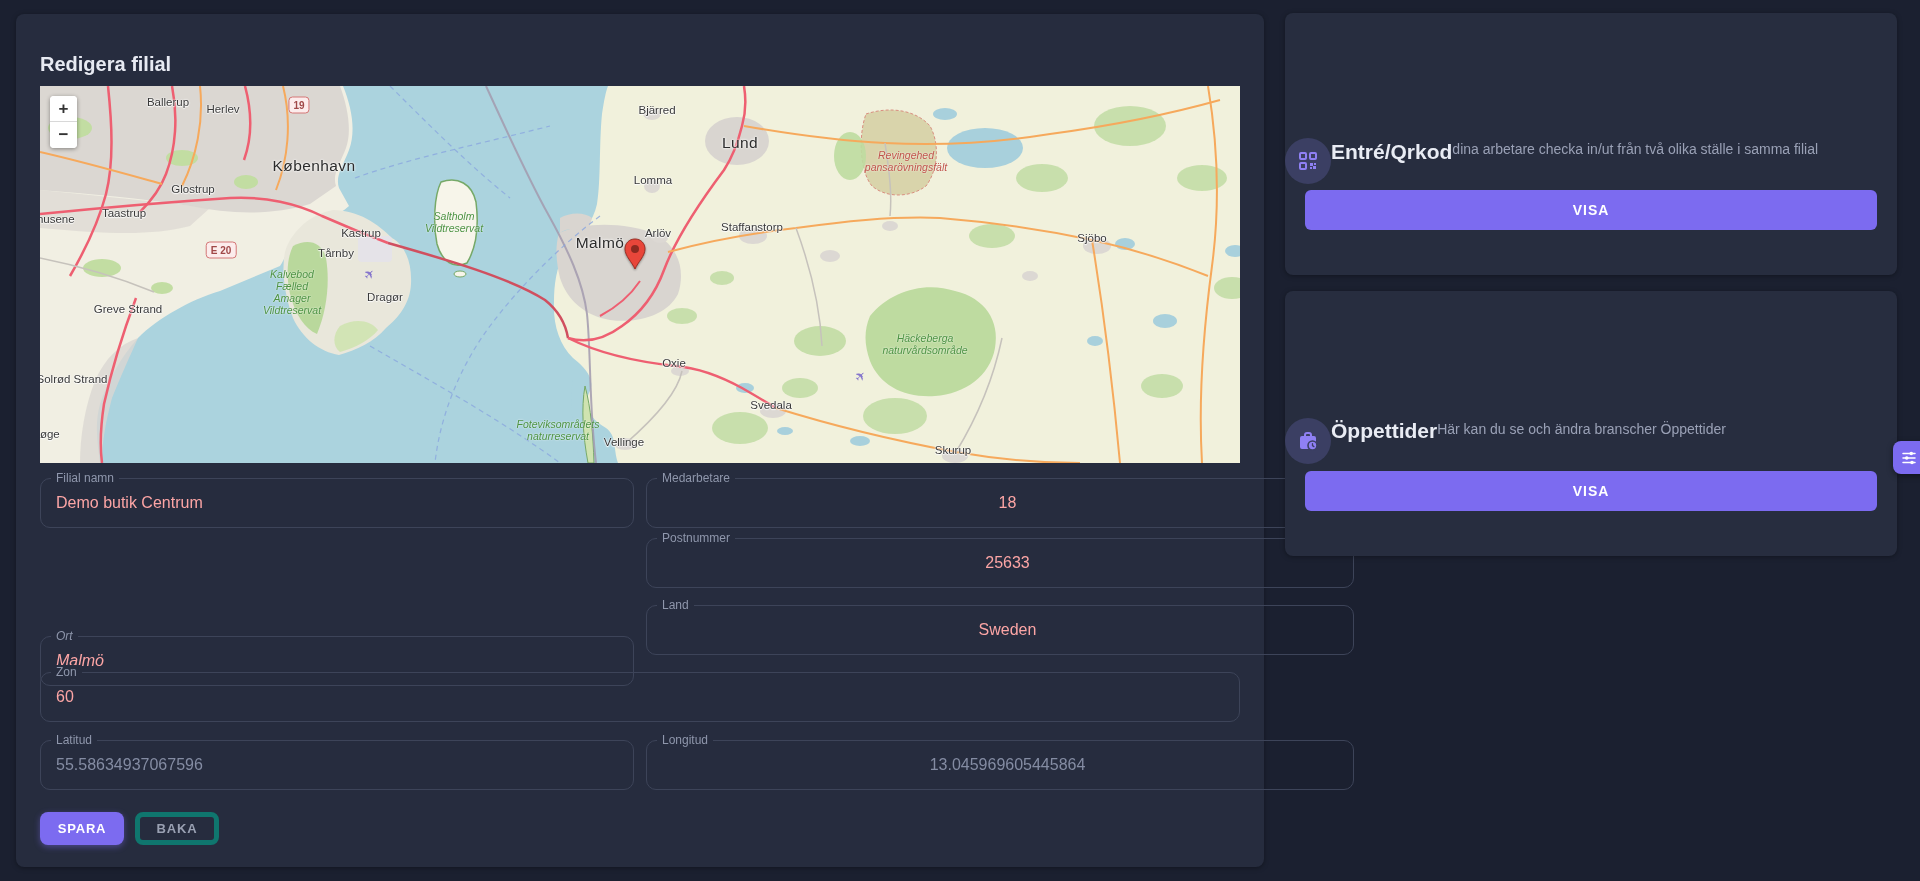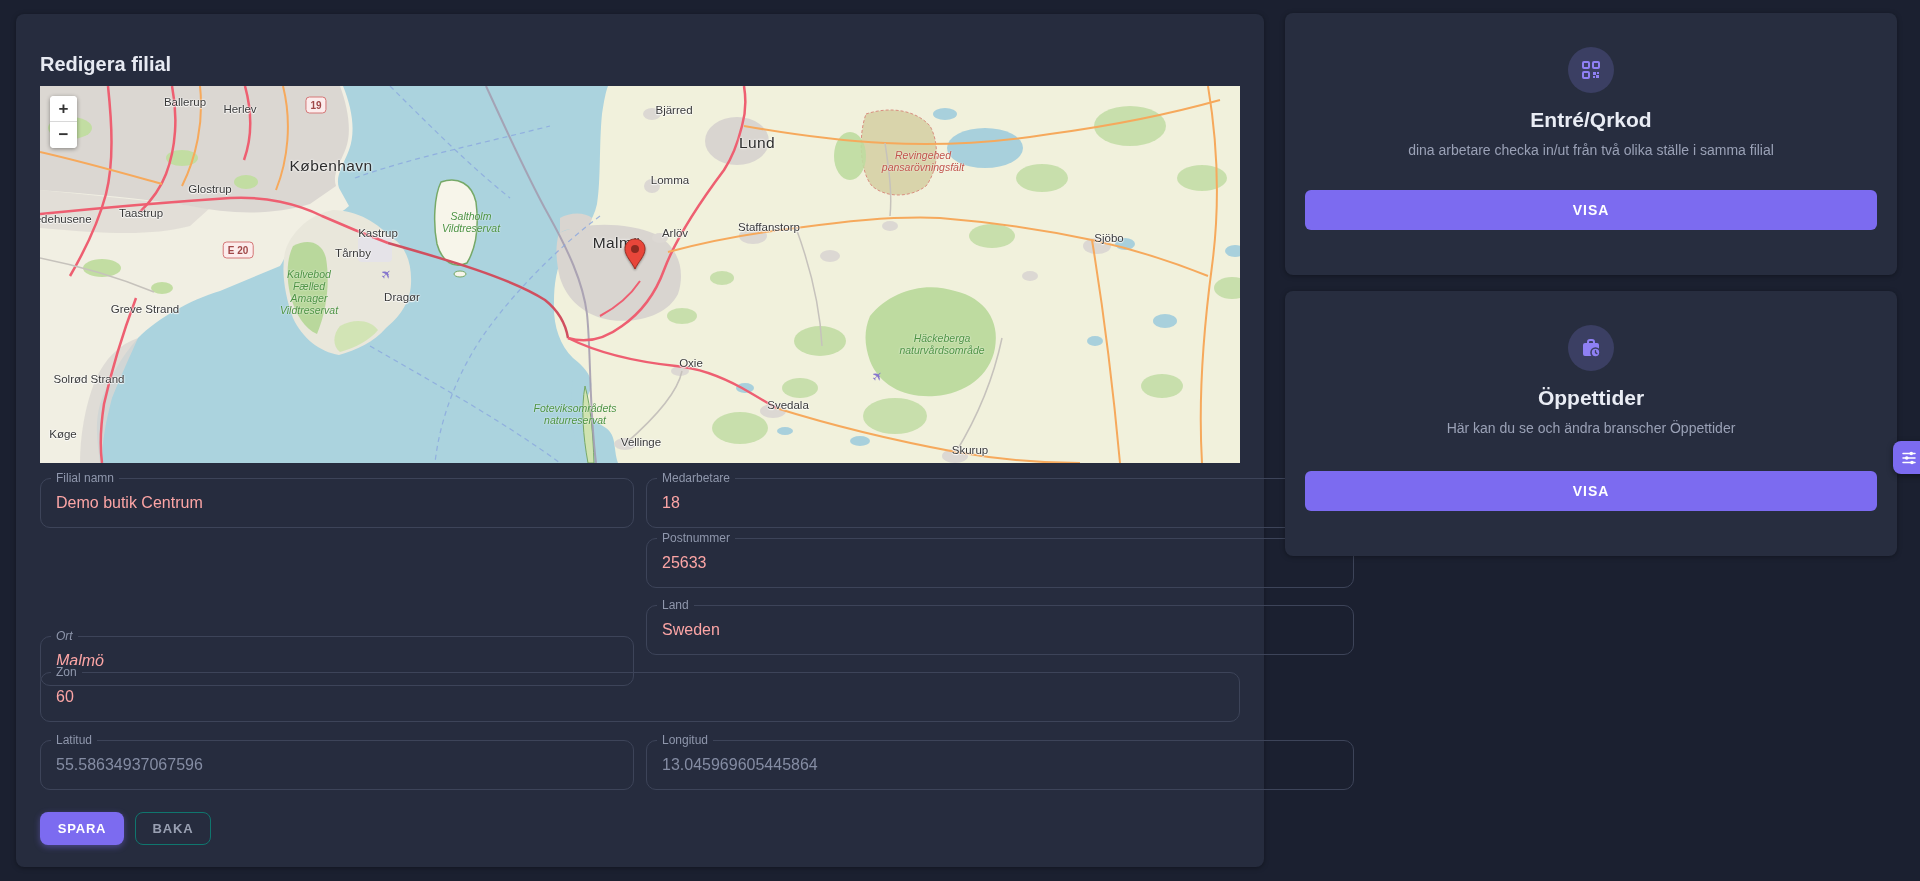--- a/index.html
+++ b/index.html
@@ -8,21 +8,21 @@
     background:#1b2030;font-family:"Liberation Sans",sans-serif;
     -webkit-font-smoothing:antialiased;
   }
   .panel{position:absolute;background:#262c3e;border-radius:8px;box-shadow:0 1px 5px rgba(0,0,0,.35);}
   
   .left-panel{left:16px;top:14px;width:1248px;height:853px;}
   .page-title{position:absolute;left:24px;top:26px;font-size:20px;font-weight:600;color:#e7eaf2;}
   
   .map{position:absolute;left:24px;top:72px;width:1200px;height:377px;overflow:hidden;background:#abd3de;}
   .map svg.base{position:absolute;left:0;top:0;}
-  #map-labels{position:absolute;left:0;top:0;width:100%;height:100%;pointer-events:none;margin-left:17px;}
+  #map-labels{position:absolute;left:0;top:0;width:100%;height:100%;pointer-events:none;}
   .ml{position:absolute;transform:translate(-50%,-50%);white-space:pre-line;text-align:center;line-height:1.15;}
   .ml.town{font-size:11.5px;color:#393939;text-shadow:0 0 2px #fff,0 0 2px #fff,0 1px 1px #fff;}
   .ml.city{font-size:15.5px;color:#2c2c2c;font-weight:500;letter-spacing:.4px;text-shadow:0 0 2px #fff,0 0 3px #fff;}
   .ml.green{font-size:10.5px;font-style:italic;color:#4d9343;text-shadow:0 0 2px #fff;}
   .ml.red{font-size:10.5px;font-style:italic;color:#c0544b;text-shadow:0 0 2px #fff;}
   .ml.badge{font-size:10px;font-weight:700;color:#a04848;background:#fcecec;border:1px solid #d47676;border-radius:4px;padding:0 4px;line-height:15px;white-space:nowrap;}
   .ml.plane{font-size:13px;color:#8474cc;transform:translate(-50%,-50%) rotate(-45deg);text-shadow:none;}
   .zoomctl{position:absolute;left:10px;top:10px;width:27px;background:#fff;border-radius:4px;
     box-shadow:0 1px 4px rgba(0,0,0,.4);overflow:hidden;z-index:5;}
   .zoomctl button{display:block;width:27px;height:26px;border:none;background:#fff;color:#333;
@@ -31,31 +31,31 @@
   .pin{position:absolute;left:584px;top:152px;z-index:4;filter:drop-shadow(0 1px 1px rgba(0,0,0,.4));}
   
   .field{position:absolute;height:50px;border:1px solid #3d4459;border-radius:10px;box-sizing:border-box;}
   .flabel{position:absolute;top:-8px;left:10px;font-size:12px;color:#8f97ac;background:#262c3e;padding:0 5px;line-height:15px;}
   .fvalue{display:block;line-height:48px;padding-left:15px;font-size:16px;color:#fca5a5;
     white-space:nowrap;overflow:hidden;}
   .fvalue.muted{color:#848ca3;}
   .caret{position:absolute;right:15px;top:22px;width:0;height:0;
     border-left:5px solid transparent;border-right:5px solid transparent;border-top:5px solid #cdd2de;}
   .col-l{left:24px;width:594px;}
-  .col-r{left:630px;width:708px;}
+  .col-r{left:630px;width:708px;text-align:center;}
   .full{left:24px;width:1200px;}
   .btn-save{position:absolute;left:24px;top:798px;width:84px;height:33px;border:none;border-radius:8px;
     background:#7c6bf0;color:#fff;font-size:13px;font-weight:700;letter-spacing:.8px;cursor:pointer;
     box-shadow:0 2px 6px rgba(124,107,240,.45);font-family:"Liberation Sans",sans-serif;}
-  .btn-back{position:absolute;left:119px;top:798px;width:76px;height:33px;border:1px solid #0f766e;border-radius:8px;
+  .btn-back{position:absolute;left:119px;top:798px;width:84px;height:33px;border:5px solid #0f766e;border-radius:8px;
     background:transparent;color:#99a0b2;font-size:13px;font-weight:700;letter-spacing:.8px;cursor:pointer;
     font-family:"Liberation Sans",sans-serif;}
   
   .card{position:absolute;left:1285px;width:612px;background:#272d3f;border-radius:8px;
-    box-shadow:0 1px 5px rgba(0,0,0,.35);display:flex;flex-direction:column;align-items:center;}
+    box-shadow:0 1px 5px rgba(0,0,0,.35);display:flex;flex-direction:row;align-items:center;}
   .card1{top:13px;height:262px;}
   .card2{top:291px;height:265px;}
   .icon-circle{margin-top:34px;width:46px;height:46px;border-radius:50%;background:#3b3f63;
     display:flex;align-items:center;justify-content:center;}
   .card-title{margin-top:15px;font-size:21px;font-weight:600;color:#e9ecf4;}
   .card-sub{margin-top:10px;font-size:14px;color:#9aa1b6;}
   .btn-visa{position:absolute;left:20px;right:20px;bottom:45px;height:40px;border:none;border-radius:6px;
     background:#7c6bf0;color:#fff;font-size:14px;font-weight:700;letter-spacing:1px;cursor:pointer;
     font-family:"Liberation Sans",sans-serif;}
   
@@ -200,21 +200,21 @@
         <span class="ml red" style="left: 866px; top: 75px;">Revingehed
 pansarövningsfält</span>
         <span class="ml town" style="left: 1052px; top: 153px;">Sjöbo</span>
         <span class="ml green" style="left: 885px; top: 258px;">Häckeberga
 naturvårdsområde</span>
         <span class="ml town" style="left: 634px; top: 278px;">Oxie</span>
         <span class="ml plane" style="left: 821px; top: 291px;">✈</span>
         <span class="ml town" style="left: 731px; top: 320px;">Svedala</span>
         <span class="ml town" style="left: 913px; top: 365px;">Skurup</span>
         <span class="ml town" style="left: 584px; top: 357px;">Vellinge</span>
-        <span class="ml green" style="left: 518px; top: 328px;">Foteviksområdets
+        <span class="ml green" style="left: 518px; top: 344px;">Foteviksområdets
 naturreservat</span>
       </div>
 
     <svg class="pin" width="22" height="32" viewBox="0 0 22 32">
       <path d="M11 1 C5 1 1 5.5 1 11 C1 18 8 24 11 31 C14 24 21 18 21 11 C21 5.5 17 1 11 1 Z" fill="#e8463a" stroke="#9c2e24" stroke-width="1"></path>
       <circle cx="11" cy="11" r="4" fill="#8c2920"></circle>
     </svg>
 
     <div class="zoomctl">
       <button>+</button>

